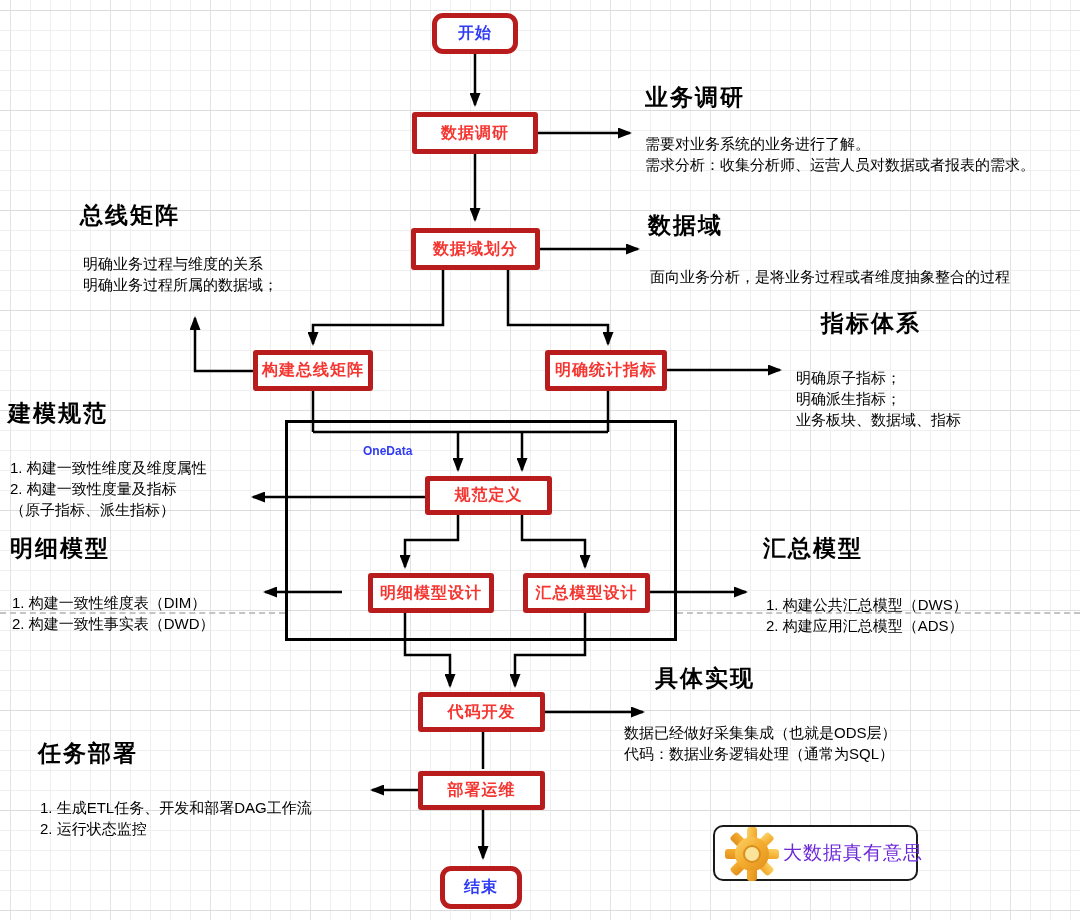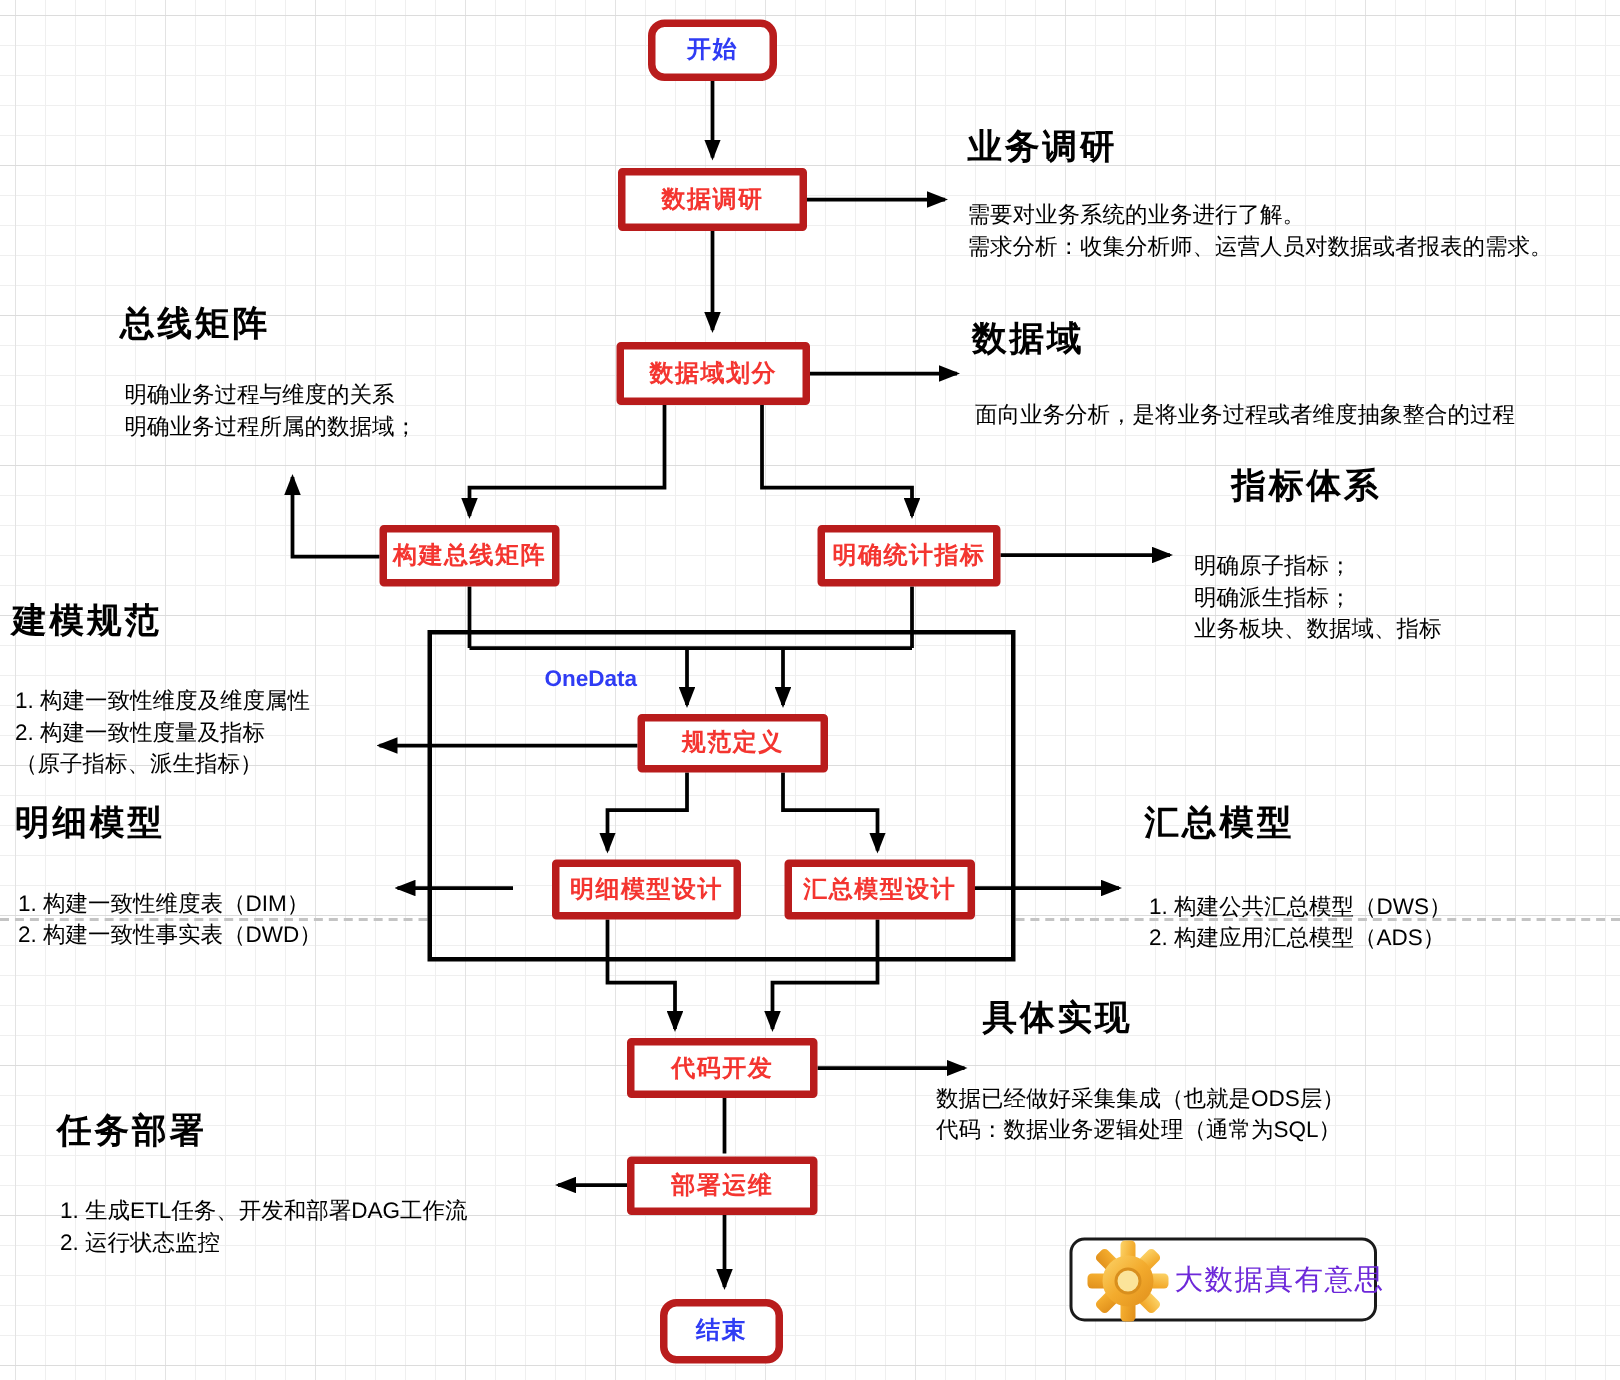--- a/index.html
+++ b/index.html
@@ -21,21 +21,21 @@
     background:#ffffff; border:5px solid #b91c1c; border-radius:3px;
     font-size:16px; font-weight:bold; color:#f43530; letter-spacing:1px;
     z-index:3; white-space:nowrap;
   }
   .terminal{ border-radius:11px; color:#2f3cf4; }
   .container-box{
     position:absolute; border:3px solid #000; background:transparent;
     z-index:1;
   }
   .onedata-label{
-    position:absolute; font-size:15px; font-weight:600; color:#2f3cf4; z-index:2;text-align:center;
+    position:absolute; font-size:12px; font-weight:600; color:#2f3cf4; z-index:2;text-align:center;
   }
   .ann-title{
     position:absolute; font-size:23px; font-weight:800; color:#000;
     letter-spacing:2px; white-space:nowrap; z-index:2;
   }
   .ann-body{
     position:absolute; font-size:15px; color:#000; line-height:21px;
     white-space:nowrap; z-index:2;
   }
   svg.wires{ position:absolute; left:0; top:0; z-index:2; }

